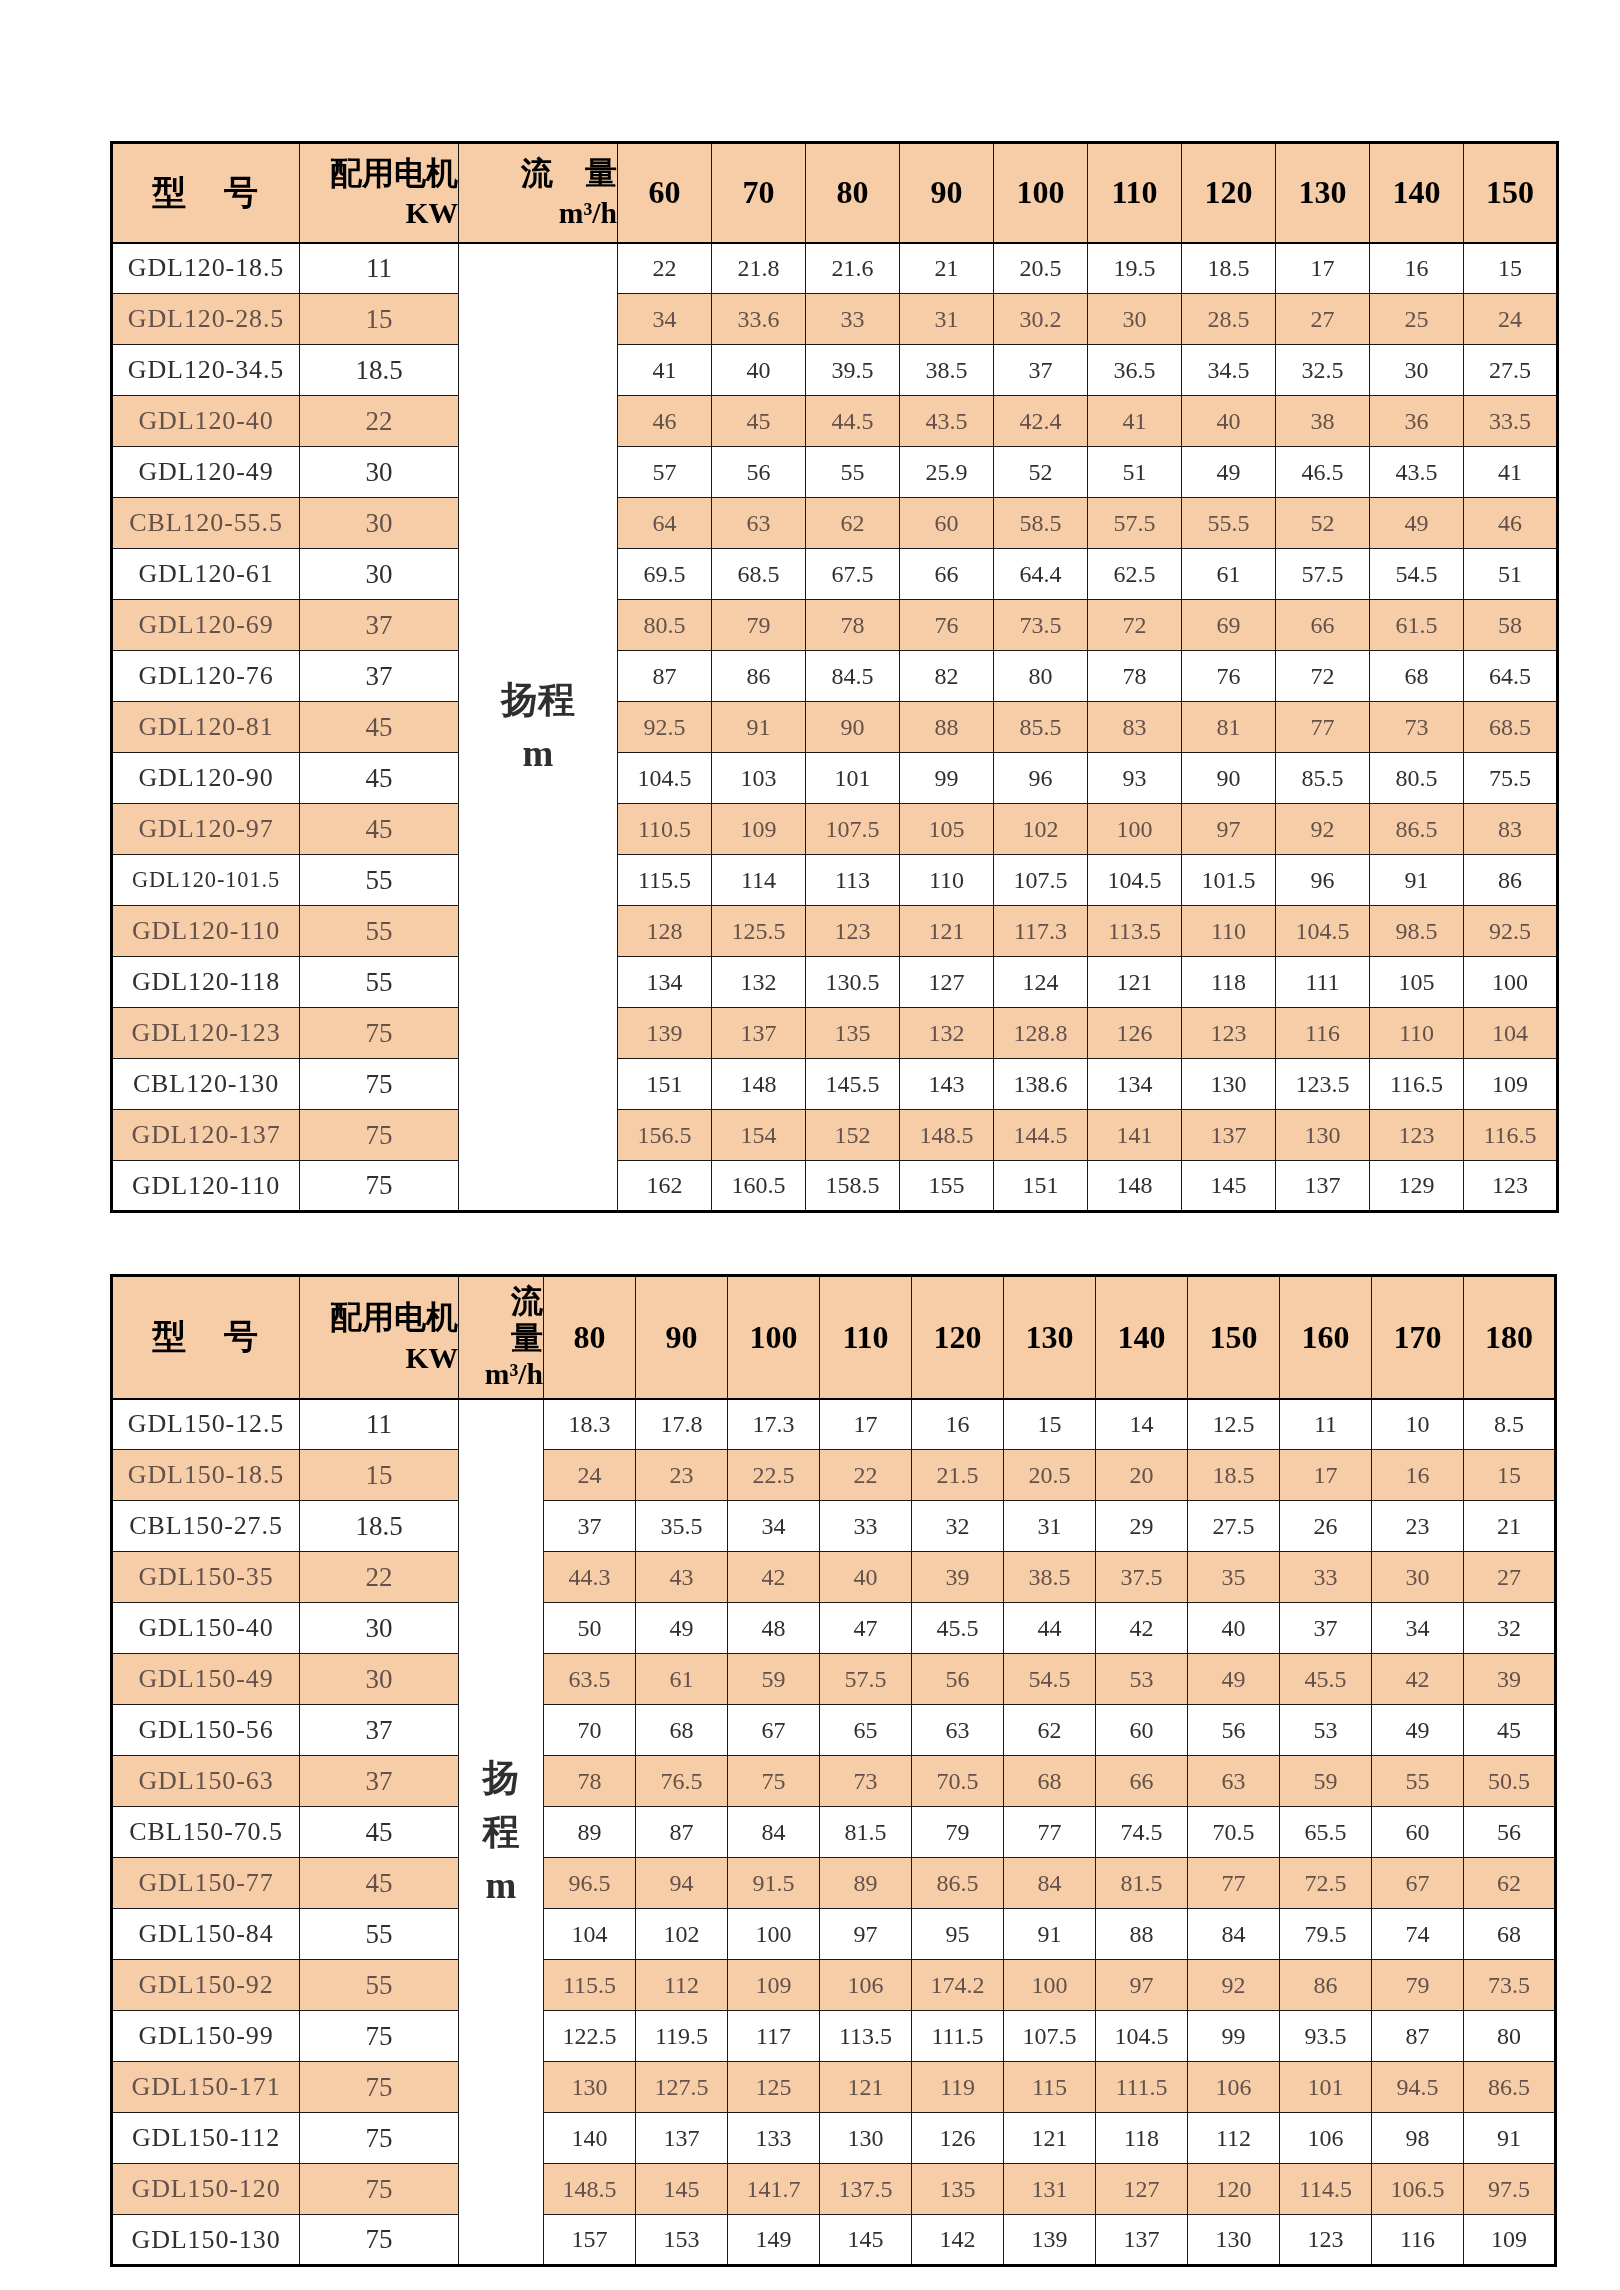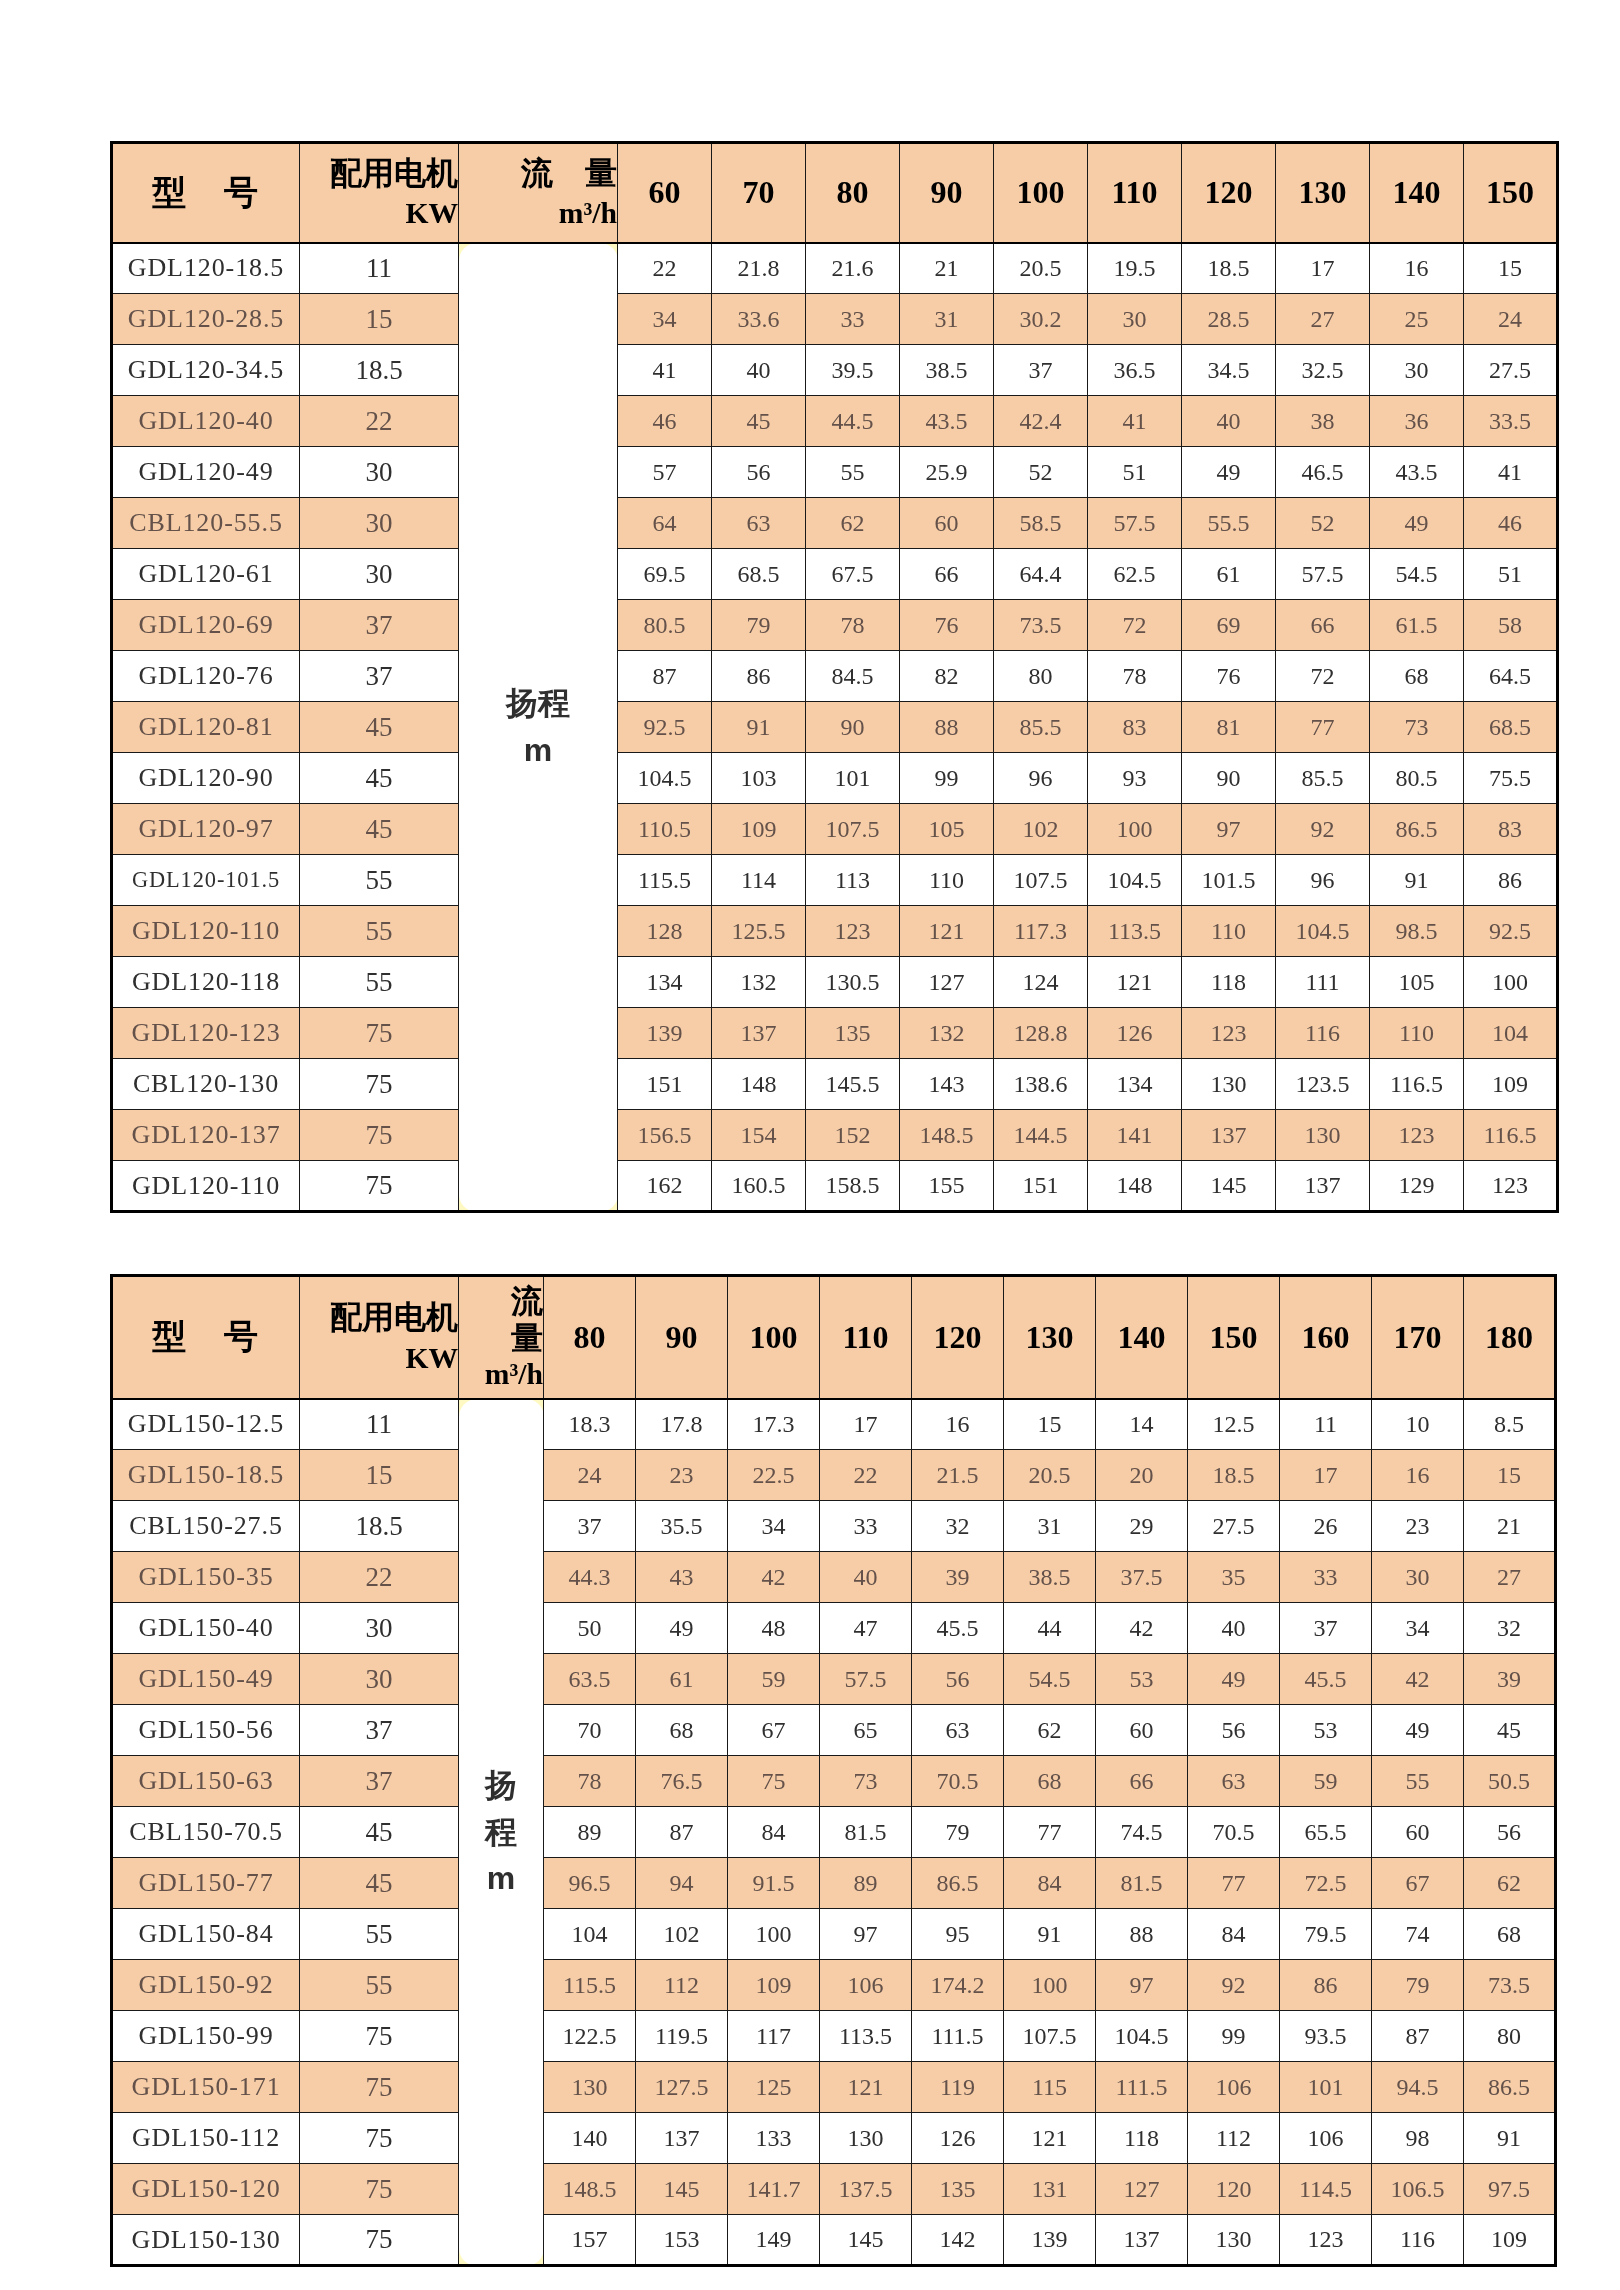--- a/index.html
+++ b/index.html
@@ -2,38 +2,38 @@
 <html style="font-size:14.3px"><head>
 <meta charset="utf-8">
 <style>
   html,body{margin:0;padding:0;}
   body{
     width:1620px;height:2291px;background:#ffffff;position:relative;
     font-family:"Liberation Serif", serif;
   }
   table.pump-table{
     position:absolute;border-collapse:collapse;table-layout:fixed;
-    background:#fef9c3;border:3.6px solid #000;
+    background:#15803d;border:3.6px solid #000;
   }
   #table1{left:110px;top:141px;width:1446px;}
   #table2{left:110px;top:1274px;width:1446px;}
   #table1 col.c-model{width:188px;} #table1 col.c-kw{width:159px;}
   #table1 col.c-flow{width:159px;}  #table1 col.c-val{width:94px;}
   #table2 col.c-model{width:188px;} #table2 col.c-kw{width:159px;}
   #table2 col.c-flow{width:85px;}   #table2 col.c-val{width:92px;}
   th,td{border:1.8px solid #191919;text-align:center;vertical-align:middle;padding:0;overflow:hidden;}
   thead{border-bottom:2.7px solid #000;}
   thead th{background:#F6CDA7;color:#000;font-weight:bold;}
   #table1 thead tr{height:100px;}
   #table2 thead tr{height:123px;}
   tbody tr{height:51px;}
   tbody tr:nth-child(odd) td{background:#ffffff;color:#2f2f2f;}
   tbody tr:nth-child(even) td{background:#F6CDA7;color:#63514a;}
   td.flow-merged{background:#ffffff !important;color:#000;font-weight:bold;
-    font-family:Liberation Sans, sans-serif;font-size:32px;line-height:1.45;border-radius:18px;}
+    font-family:Liberation Serif, serif;font-size:37px;line-height:1.45;}
   td.flow-merged .ml{line-height:1.45;}
   .cn{font-family:"Liberation Sans", sans-serif;}
   th.model-head{font-size:34px;letter-spacing:1.8px;}
   th.kw-head .hl,th.flow-head .hl{font-family:"Liberation Sans", sans-serif;font-size:32px;line-height:1.3;text-align:right;}
   th.kw-head .hl:last-child,th.flow-head .hl:last-child{
     font-family:"Liberation Serif", serif;font-size:29.6px;}
   #table2 th.flow-head .hl{line-height:1.15;}
   th.tick{font-size:32px;font-family:"Liberation Serif", serif;}
   td.model-cell{font-size:26px;letter-spacing:0.9px;}
   td.model-cell.small{font-size:22.4px;}

